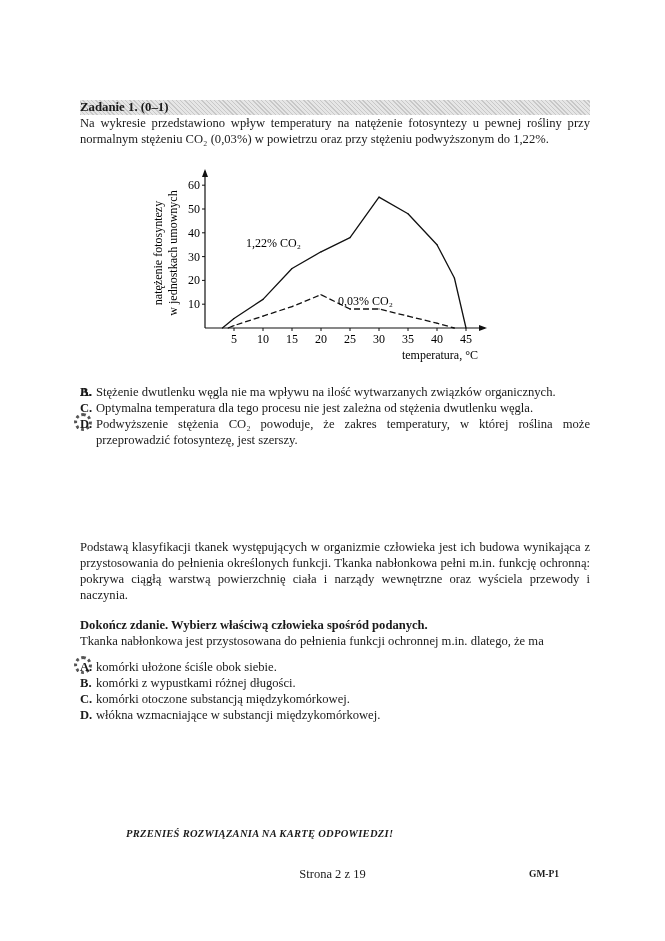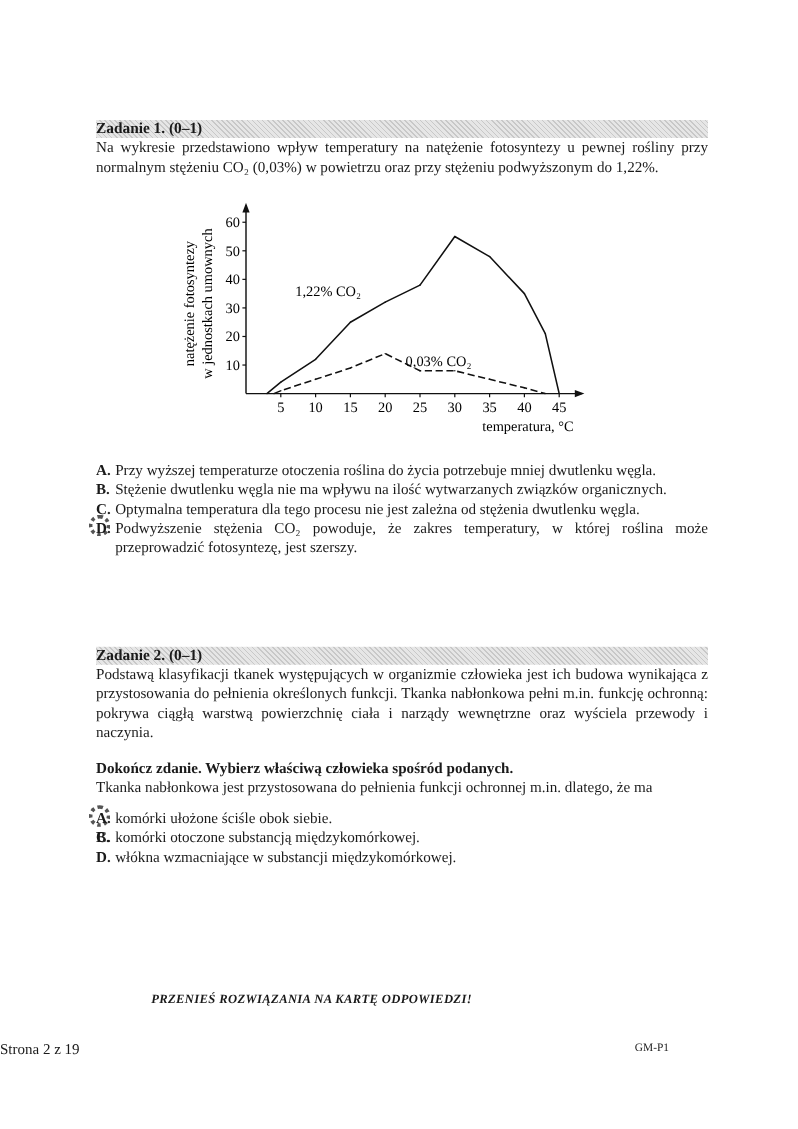--- a/index.html
+++ b/index.html
@@ -14,22 +14,22 @@
   .q { font-weight: bold; line-height: 16px; margin: 0; text-align: justify; }
   .opts { margin: 0; padding: 0; list-style: none; }
   .opts li { position: relative; padding-left: 16px; line-height: 16px; text-align: justify; }
   .opts li .letter { position: absolute; left: 0; top: 0; font-weight: bold; }
   .circled { position: absolute; left: -6px; top: -3px; width: 18px; height: 18px; border-radius: 50%;
              border: 3px dotted #555; box-sizing: border-box; }
   .chart-wrap { position: absolute; left: 140px; top: 165px; width: 360px; height: 200px; }
   svg text { font-family: "Liberation Serif", serif; }
   .footer-note { position: absolute; left: 80px; top: 828px; font-style: italic; font-weight: bold;
                  font-size: 10.5px; letter-spacing: 0.3px; margin-left: 46px; }
-  .page-num { position: absolute; left: 0; width: 665px; top: 867px; font-size: 12.5px; }
-  .code { position: absolute; left: 529px; top: 869px; font-size: 9.5px; font-weight: normal; }
+  .page-num { position: absolute; left: 0; width: 665px; top: 867px; text-align: center; font-size: 12.5px; }
+  .code { position: absolute; left: 529px; top: 869px; font-size: 9.5px; font-weight: bold; }
 </style>
 </head>
 <body>
 
 <div class="page">
   <div class="band">
     <span>Zadanie 1. (0–1)</span>
   </div>
   <p class="para">Na wykresie przedstawiono wpływ temperatury na natężenie fotosyntezy u pewnej rośliny przy normalnym stężeniu CO₂ (0,03%) w powietrzu oraz przy stężeniu podwyższonym do 1,22%.</p>
 </div>
@@ -102,37 +102,34 @@
     <text id="ylab1" font-size="12" text-anchor="middle" transform="translate(22,88) rotate(-90)">natężenie fotosyntezy</text>
     <text id="ylab2" font-size="12" text-anchor="middle" transform="translate(37,88) rotate(-90)">w jednostkach umownych</text>
     <text font-size="12" text-anchor="end" x="338" y="194">temperatura, °C</text>
     <text font-size="12" x="106" y="82">1,22% CO₂</text>
     <text font-size="12" x="198" y="140">0,03% CO₂</text>
   </svg>
 </div>
 
 <div style="position:absolute; left:80px; top:374px; width:510px;">
   <ul class="opts" style="margin-top:10px;" id="t1opts">
-    <li><span class="letter">A.</span><span>Przy wyższej temperaturze otoczenia roślina do życia potrzebuje mniej dwutlenku węgla.</span></li>
+    <li><span class="letter">A.</span></li>
     <li><span class="letter">B.</span><span>Stężenie dwutlenku węgla nie ma wpływu na ilość wytwarzanych związków organicznych.</span></li>
     <li><span class="letter">C.</span><span>Optymalna temperatura dla tego procesu nie jest zależna od stężenia dwutlenku węgla.</span></li>
     <li><span class="circled"></span><span class="letter">D.</span><span>Podwyższenie stężenia CO₂ powoduje, że zakres temperatury, w której roślina może przeprowadzić fotosyntezę, jest szerszy.</span></li>
   </ul>
 </div>
 
 <div style="position:absolute; left:80px; top:539px; width:510px;">
-  <div class="band">
-    <span>Zadanie 2. (0–1)</span>
-  </div>
   <p class="para">Podstawą klasyfikacji tkanek występujących w organizmie człowieka jest ich budowa wynikająca z przystosowania do pełnienia określonych funkcji. Tkanka nabłonkowa pełni m.in. funkcję ochronną: pokrywa ciągłą warstwą powierzchnię ciała i narządy wewnętrzne oraz wyściela przewody i naczynia.</p>
   <p class="q" style="margin-top:14px;">Dokończ zdanie. Wybierz właściwą człowieka spośród podanych.</p>
   <p class="para" style="">Tkanka nabłonkowa jest przystosowana do pełnienia funkcji ochronnej m.in. dlatego, że ma</p>
   <ul class="opts" style="margin-top:10px;">
     <li><span class="circled"></span><span class="letter">A.</span><span>komórki ułożone ściśle obok siebie.</span></li>
-    <li><span class="letter">B.</span></li>
+    <li><span class="letter">B.</span><span>komórki z wypustkami różnej długości.</span></li>
     <li><span class="letter">C.</span><span>komórki otoczone substancją międzykomórkowej.</span></li>
     <li><span class="letter">D.</span><span>włókna wzmacniające w substancji międzykomórkowej.</span></li>
   </ul>
 </div>
 
 <div class="footer-note">PRZENIEŚ ROZWIĄZANIA NA KARTĘ ODPOWIEDZI!</div>
 <div class="page-num">Strona 2 z 19</div>
 <div class="code">GM-P1</div>
 
 </body></html>

